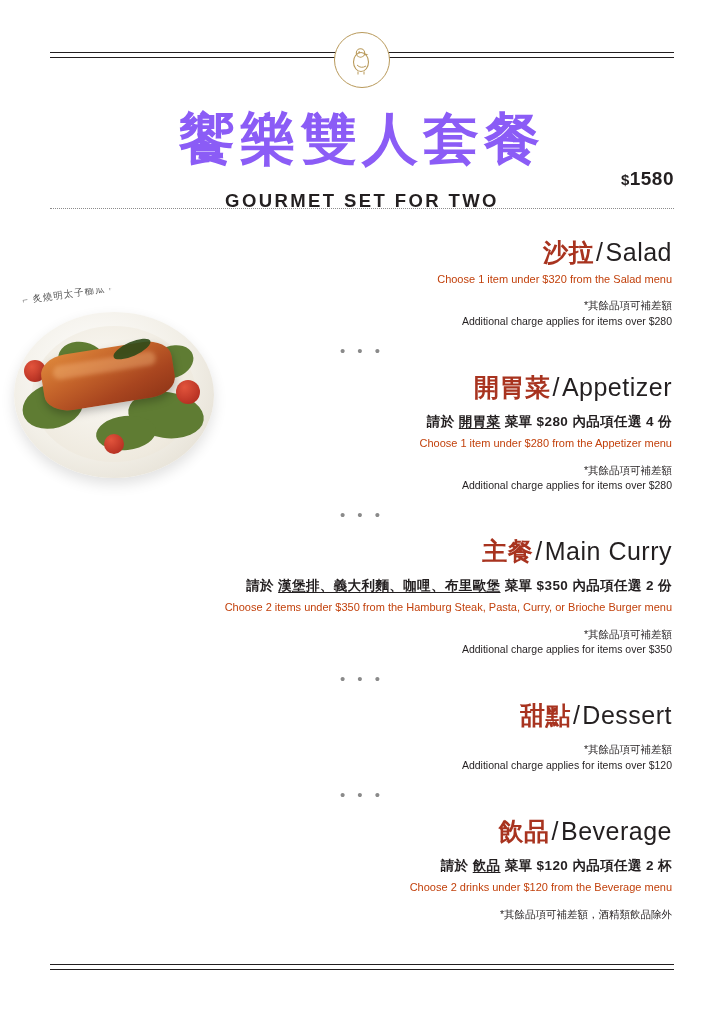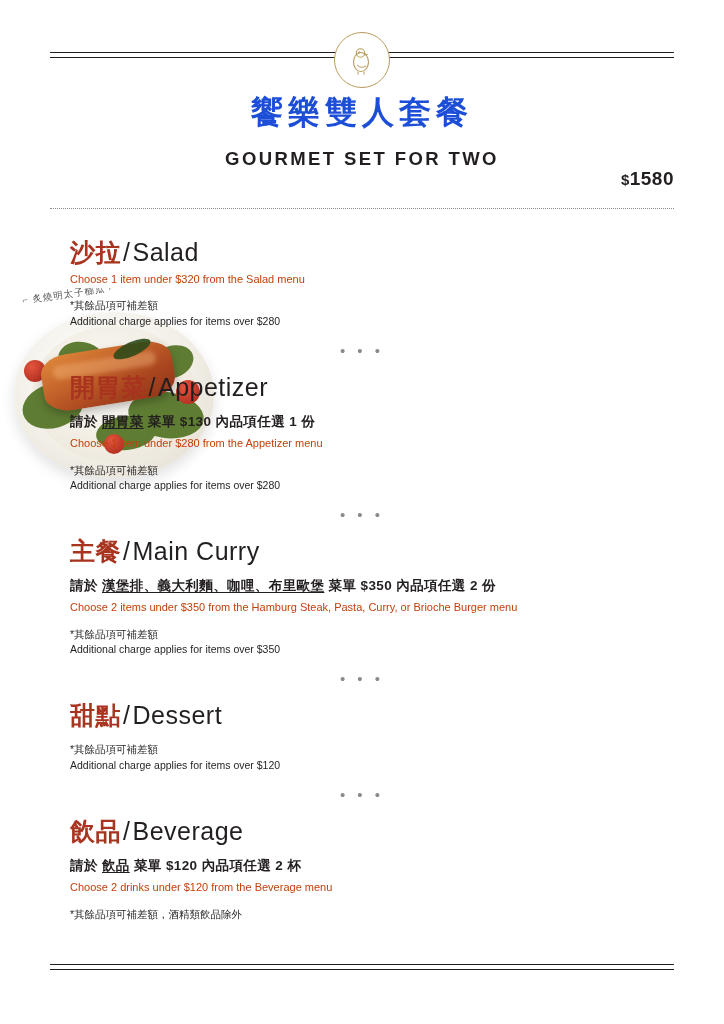--- a/index.html
+++ b/index.html
@@ -60,26 +60,26 @@
 
   
   .title-block {
     position: absolute;
     top: 92px;
     left: 0;
     right: 0;
     text-align: center;
   }
   .title-cn {
-    font-size: 32px;
+    font-size: 56px;
     font-weight: 700;
     letter-spacing: 5px;
-    color: #1d4ed8;
+    color: #8b5cf6;
     line-height: 1.25;
-    margin: 0;
+    margin: 12px;
   }
   .title-en {
     margin-top: 16px;
     font-size: 18.5px;
     font-weight: 700;
     letter-spacing: 2.4px;
     color: #231f20;
   }
   .price {
     position: absolute;
@@ -192,22 +192,22 @@
   .photo-caption .bracket { color: #888; }
 
   
   .sections {
     position: absolute;
     top: 236px;
     left: 0;
     width: 724px;
   }
   .section {
-    text-align: left;
-    padding: 0 70px;
+    text-align: right;
+    padding: 0 52px;
     box-sizing: border-box;
   }
   .sec-head {
     font-size: 25px;
     font-weight: 700;
     letter-spacing: 0.5px;
     line-height: 1.3;
     margin: 0;
   }
   .sec-head .cn { color: #a8331f; }
@@ -333,21 +333,21 @@
     </div>
     <div class="divider-dots">• • •</div>
 
     <div class="section s1">
       <div class="sec-head">
         <span class="cn">開胃菜</span><span class="sep">/</span><span class="en">Appetizer</span>
       </div>
       <div class="sec-rule-cn">
         <span>請於</span>
         <u>開胃菜</u>
-        <span>菜單 $130 內品項任選 1 份</span>
+        <span>菜單 $280 內品項任選 4 份</span>
       </div>
       <div class="sec-rule-en">Choose 1 item under $280 from the Appetizer menu</div>
       <div class="sec-note-cn">*其餘品項可補差額</div>
       <div class="sec-note-en">Additional charge applies for items over $280</div>
     </div>
     <div class="divider-dots">• • •</div>
 
     <div class="section s2">
       <div class="sec-head">
         <span class="cn">主餐</span><span class="sep">/</span><span class="en">Main Curry</span>

